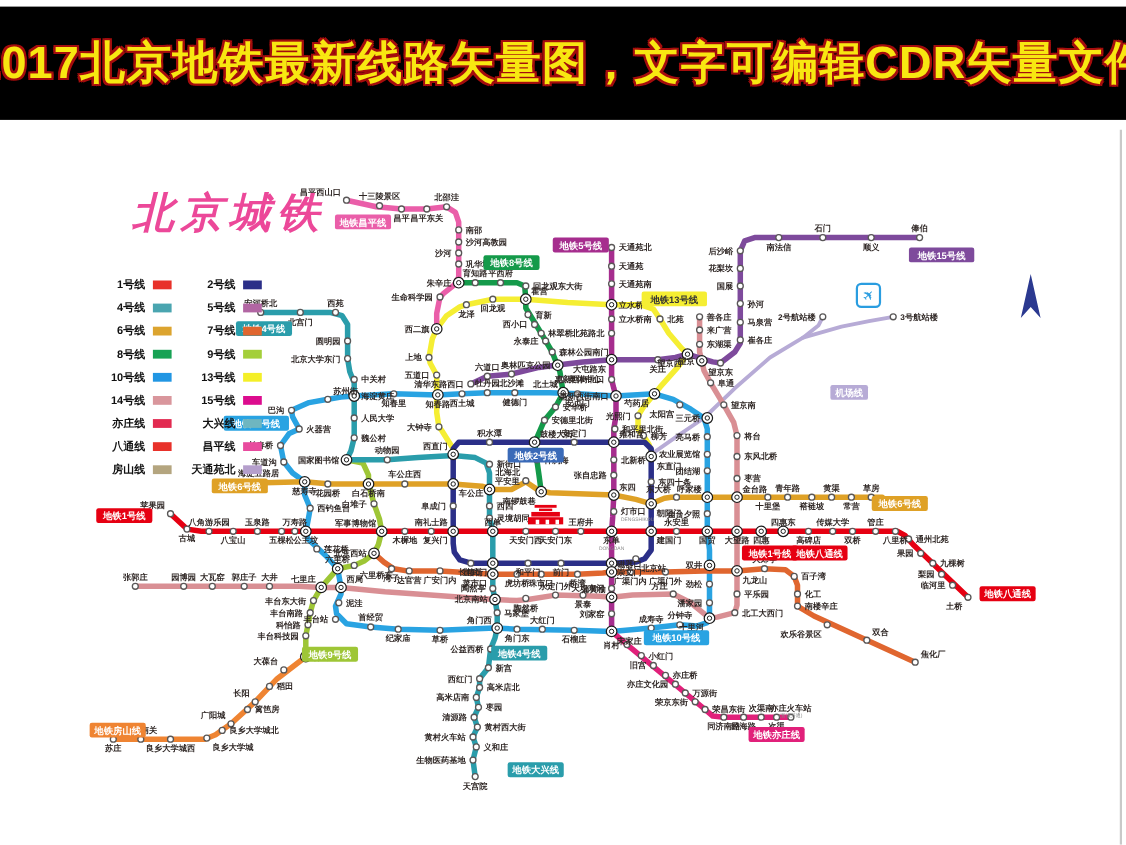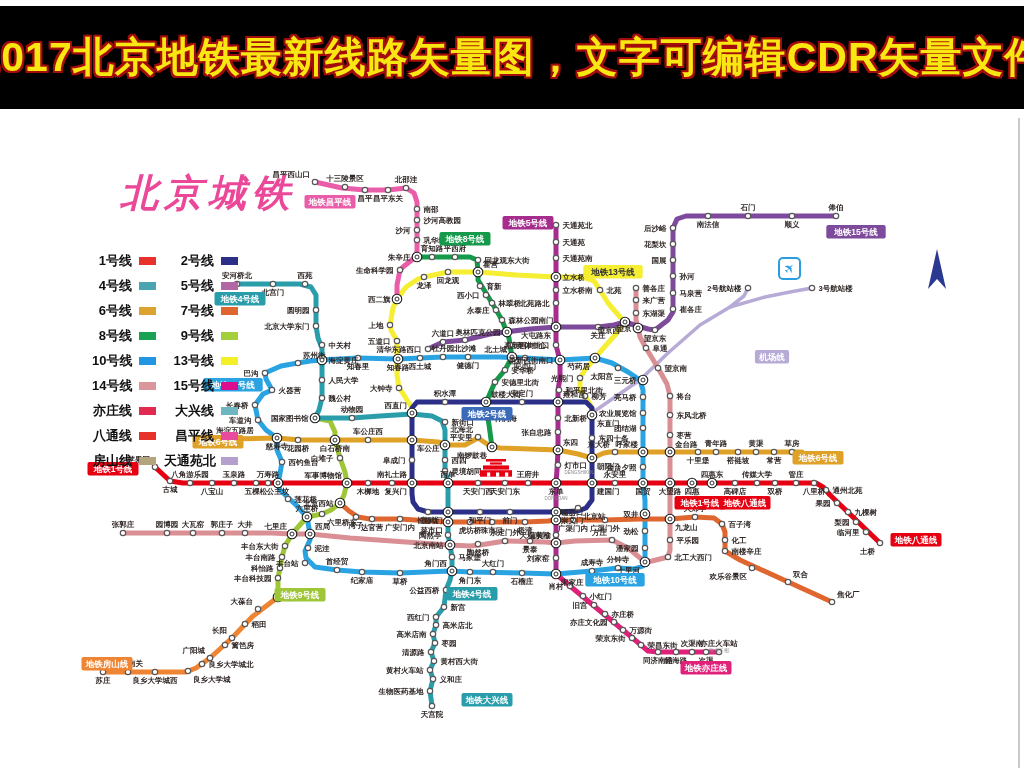--- a/index.html
+++ b/index.html
@@ -7,21 +7,21 @@
        font-family:"Liberation Sans","DejaVu Sans",sans-serif;}
   .banner{position:absolute;left:0;top:6px;width:1024px;height:103px;background:#000;
           display:flex;align-items:center;justify-content:center;}
   .banner-title{font-size:41px;font-weight:900;color:#f8e711;letter-spacing:1px;white-space:nowrap;
      text-shadow:2px 0 0 #a50d0d,-2px 0 0 #a50d0d,0 2px 0 #a50d0d,0 -2px 0 #a50d0d,
                  2px 2px 0 #a50d0d,-2px -2px 0 #a50d0d,2px -2px 0 #a50d0d,-2px 2px 0 #a50d0d;}
   .map-title{position:absolute;left:120px;top:168px;font-size:38px;font-weight:900;
              color:#ec4899;letter-spacing:6px;font-style:italic;}
   .legend{position:absolute;left:92px;top:252px;display:grid;
           grid-template-columns:40px 18px 50px 18px;column-gap:7px;row-gap:7px;align-items:center;}
-  .legend .lab{font-size:13px;font-weight:700;color:#111;text-align:right;white-space:nowrap;}
+  .legend .lab{font-size:10px;font-weight:700;color:#111;text-align:right;white-space:nowrap;}
   .legend .sw{width:17px;height:8px;}
   #map-svg{position:absolute;left:0;top:0;width:1024px;height:768px;}
 </style>
 </head>
 <body>
 
 <svg id="map-svg" viewBox="0 0 1024 768" xmlns="http://www.w3.org/2000/svg">
     <polyline points="592,413 615,397 640,380 668,353 700,325 730,307 744,296 748,288" fill="none" stroke="#b7abd6" stroke-width="3.5" stroke-linecap="round" stroke-linejoin="round"></polyline>
     <polyline points="730,307 765,297 790,292 812,288" fill="none" stroke="#b7abd6" stroke-width="3.5" stroke-linecap="round" stroke-linejoin="round"></polyline>
     <polyline points="123,533 272,533 292,534 310,534 350,538 420,543 450,545 470,546 480,545 505,541 545,542 556,543 575,541 612,540 628,548 645,562 652,561 668,557 670,550 670,396 667,384 658,368 646,348 640,337 638,328 636,320 636,288" fill="none" stroke="#d98f94" stroke-width="5" stroke-linecap="round" stroke-linejoin="round"></polyline>

